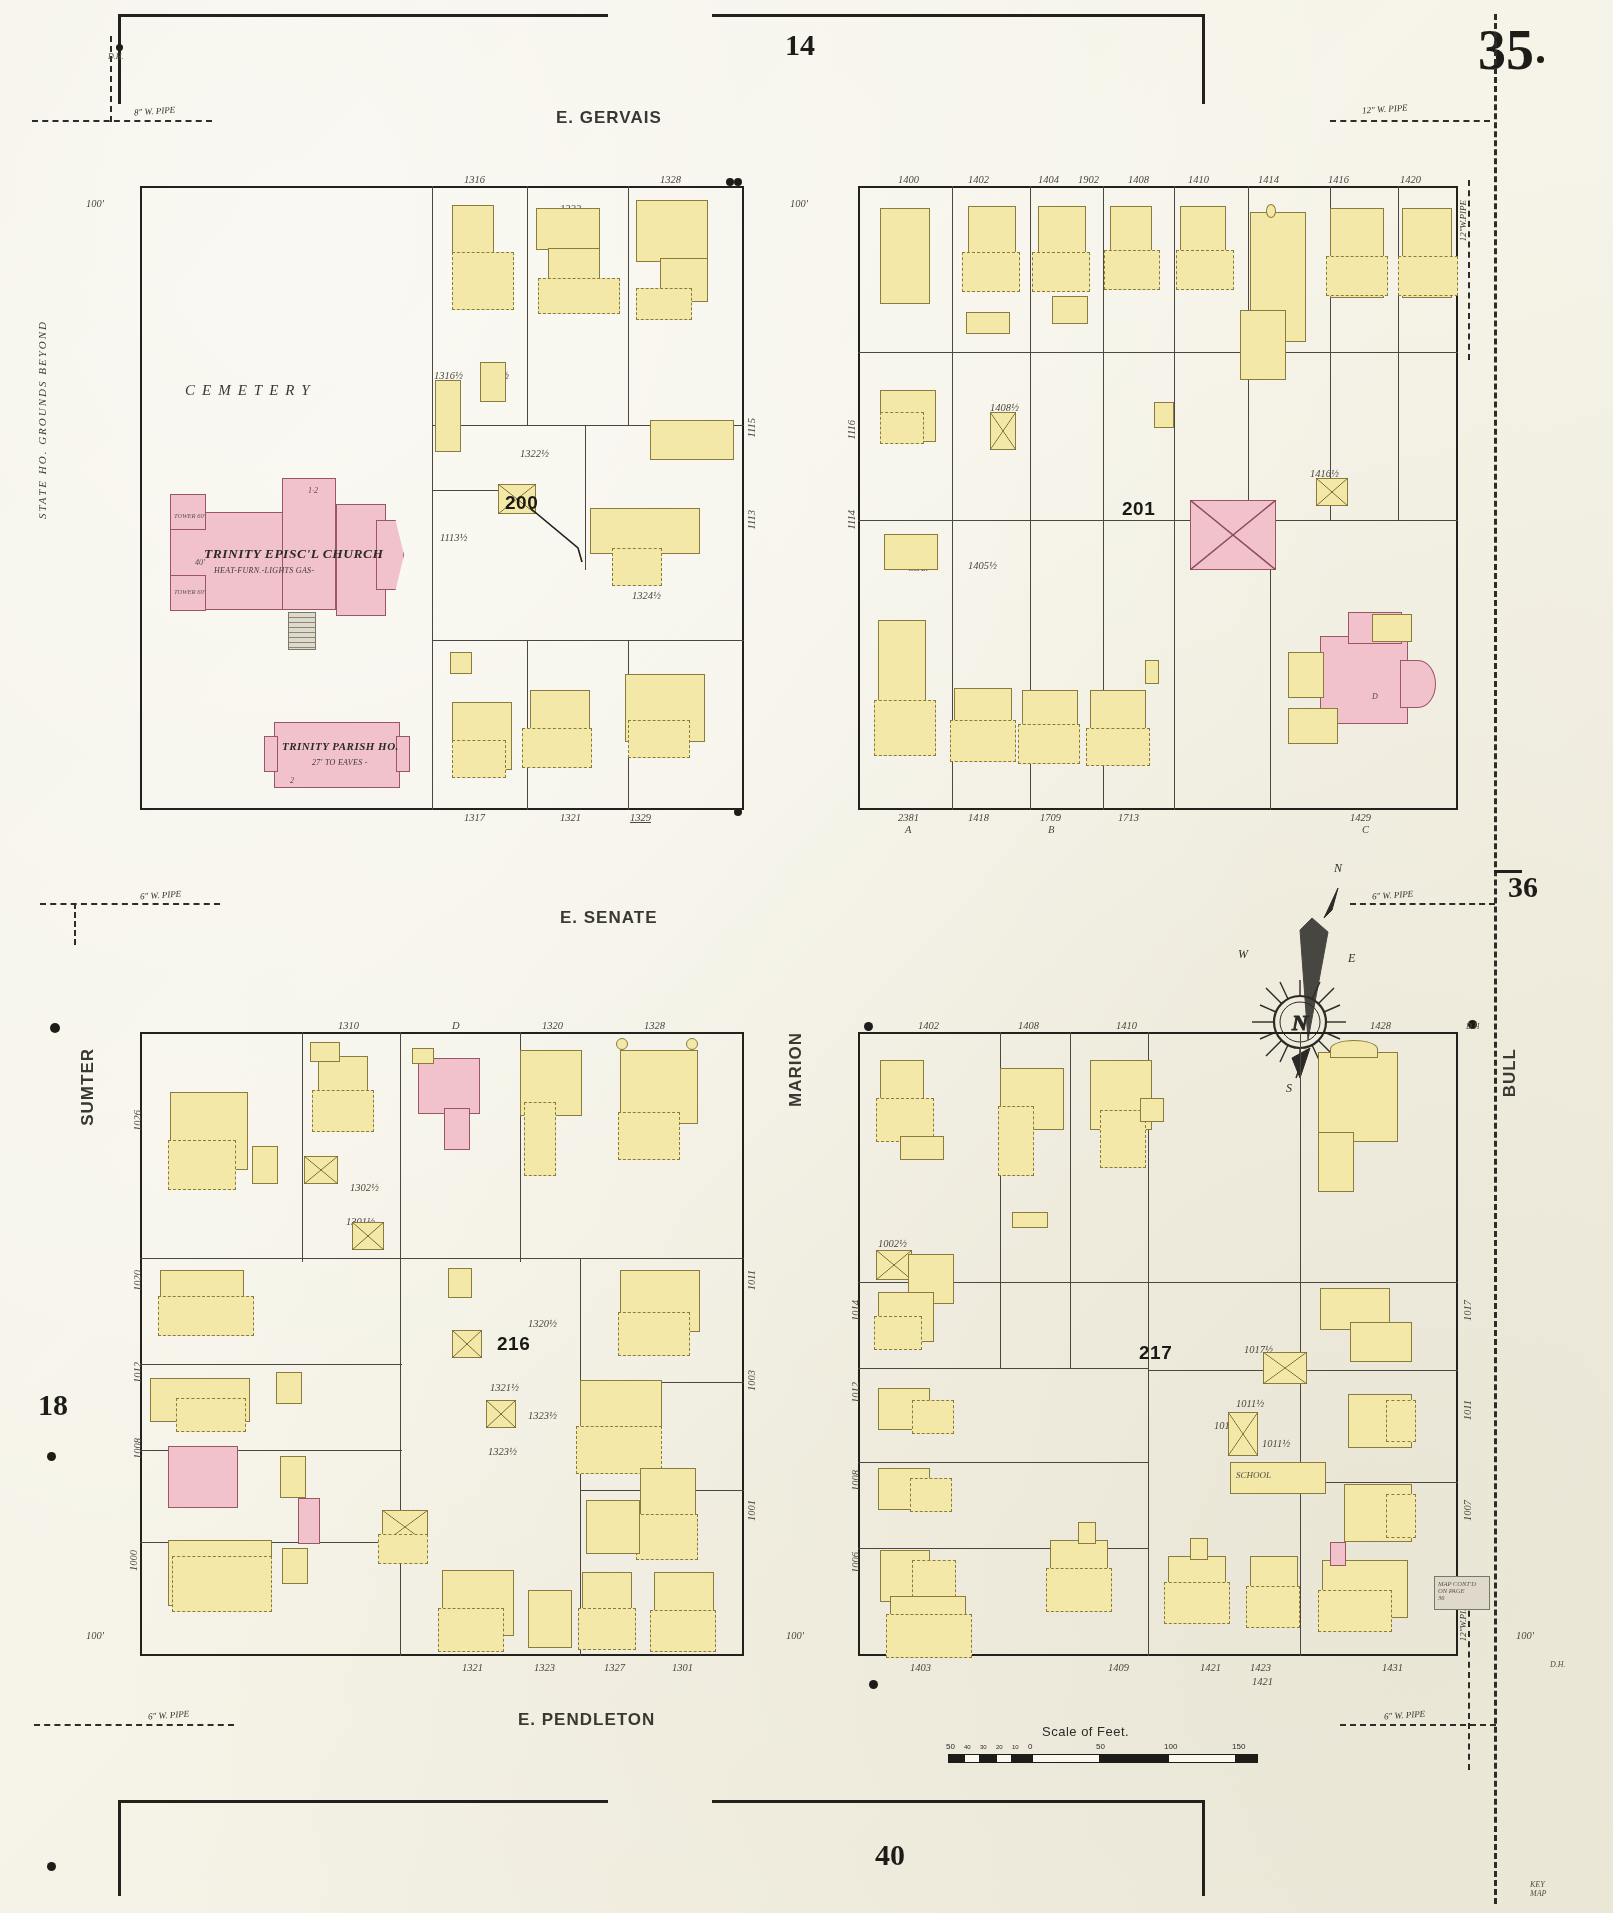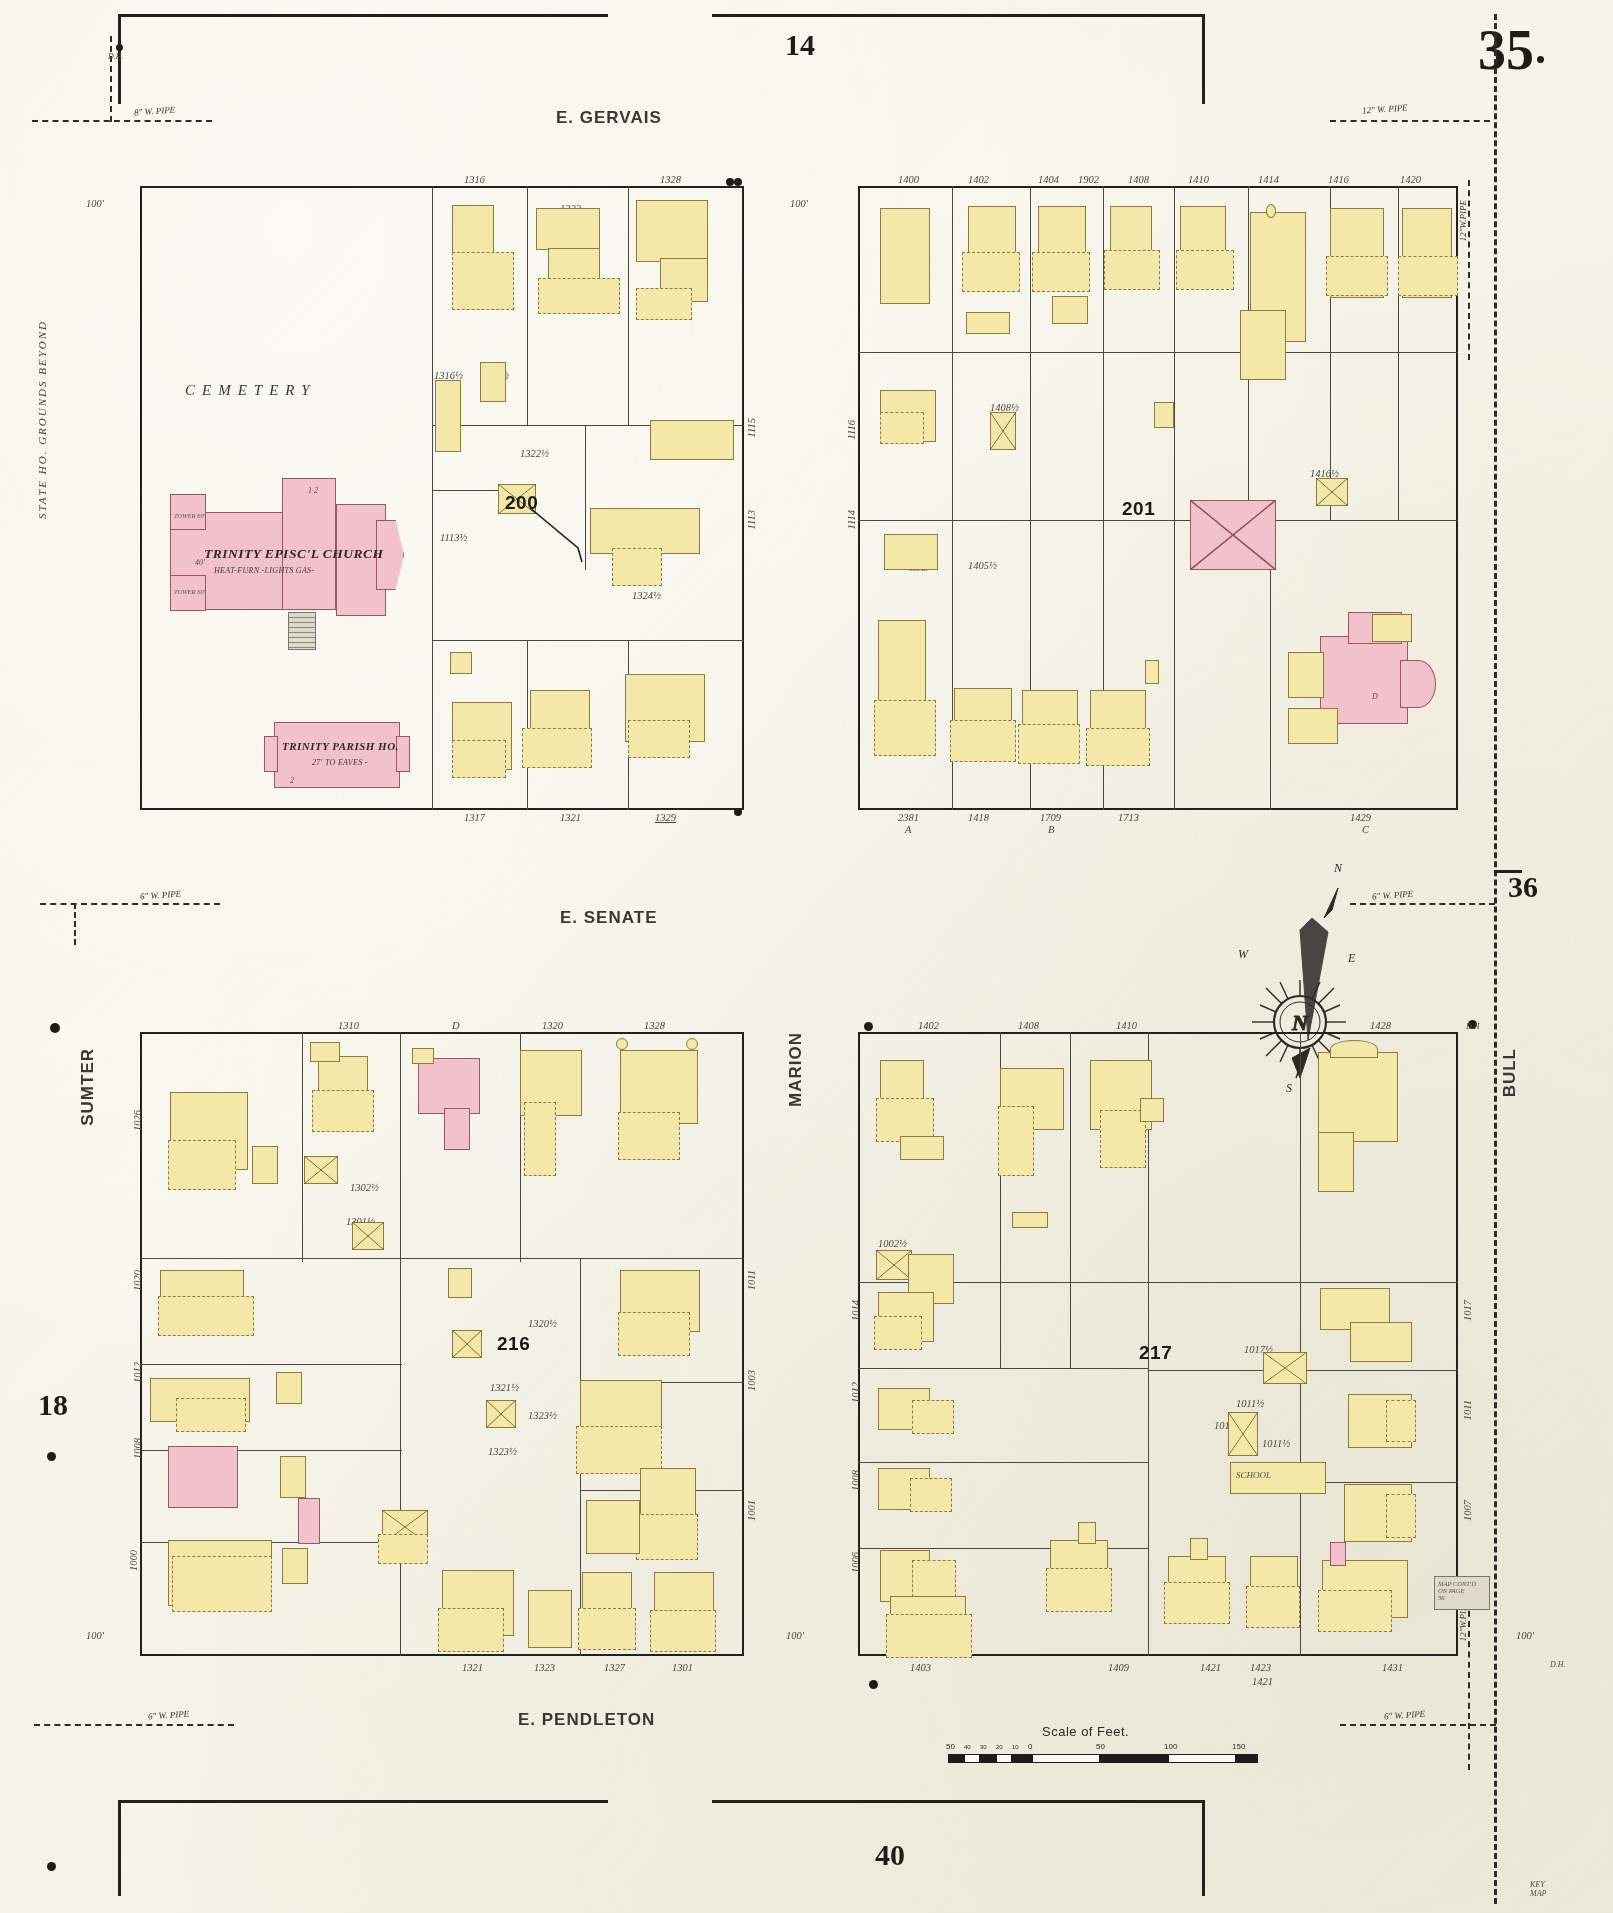--- a/index.html
+++ b/index.html
@@ -143,21 +143,21 @@
   <div class="hair" style="left:432px;top:490px;width:95px;height:1.4px;"></div>
 
   <div class="txt cemetery" style="left:185px;top:382px;">CEMETERY</div>
   <div class="txt edgetxt vert-up" style="left:36px;top:320px;">STATE HO. GROUNDS BEYOND</div>
 
   <div class="txt lotnum" style="left:464px;top:174px;">1316</div>
   <div class="txt lotnum" style="left:560px;top:174px;margin-top:29px;">1322</div>
   <div class="txt lotnum" style="left:660px;top:174px;">1328</div>
   <div class="txt lotnum" style="left:464px;top:812px;">1317</div>
   <div class="txt lotnum" style="left:560px;top:812px;">1321</div>
-  <div class="txt lotnum" style="left:655px;top:812px;text-decoration:underline;">1329</div>
+  <div class="txt lotnum" style="left:630px;top:812px;text-decoration:underline;">1329</div>
   <div class="txt lotnum" style="left:434px;top:370px;">1316½</div>
   <div class="txt lotnum" style="left:480px;top:370px;">1316½</div>
   <div class="txt lotnum" style="left:520px;top:448px;">1322½</div>
   <div class="txt lotnum" style="left:440px;top:532px;">1113½</div>
   <div class="txt lotnum" style="left:632px;top:590px;">1324½</div>
   <div class="txt lotnum vert-up" style="left:746px;top:418px;">1115</div>
   <div class="txt lotnum vert-up" style="left:746px;top:510px;">1113</div>
 
   <div class="bldg yellow" style="left:452px;top:205px;width:42px;height:100px;"></div>
   <div class="bldg yellow dash" style="left:452px;top:252px;width:62px;height:58px;"></div>

